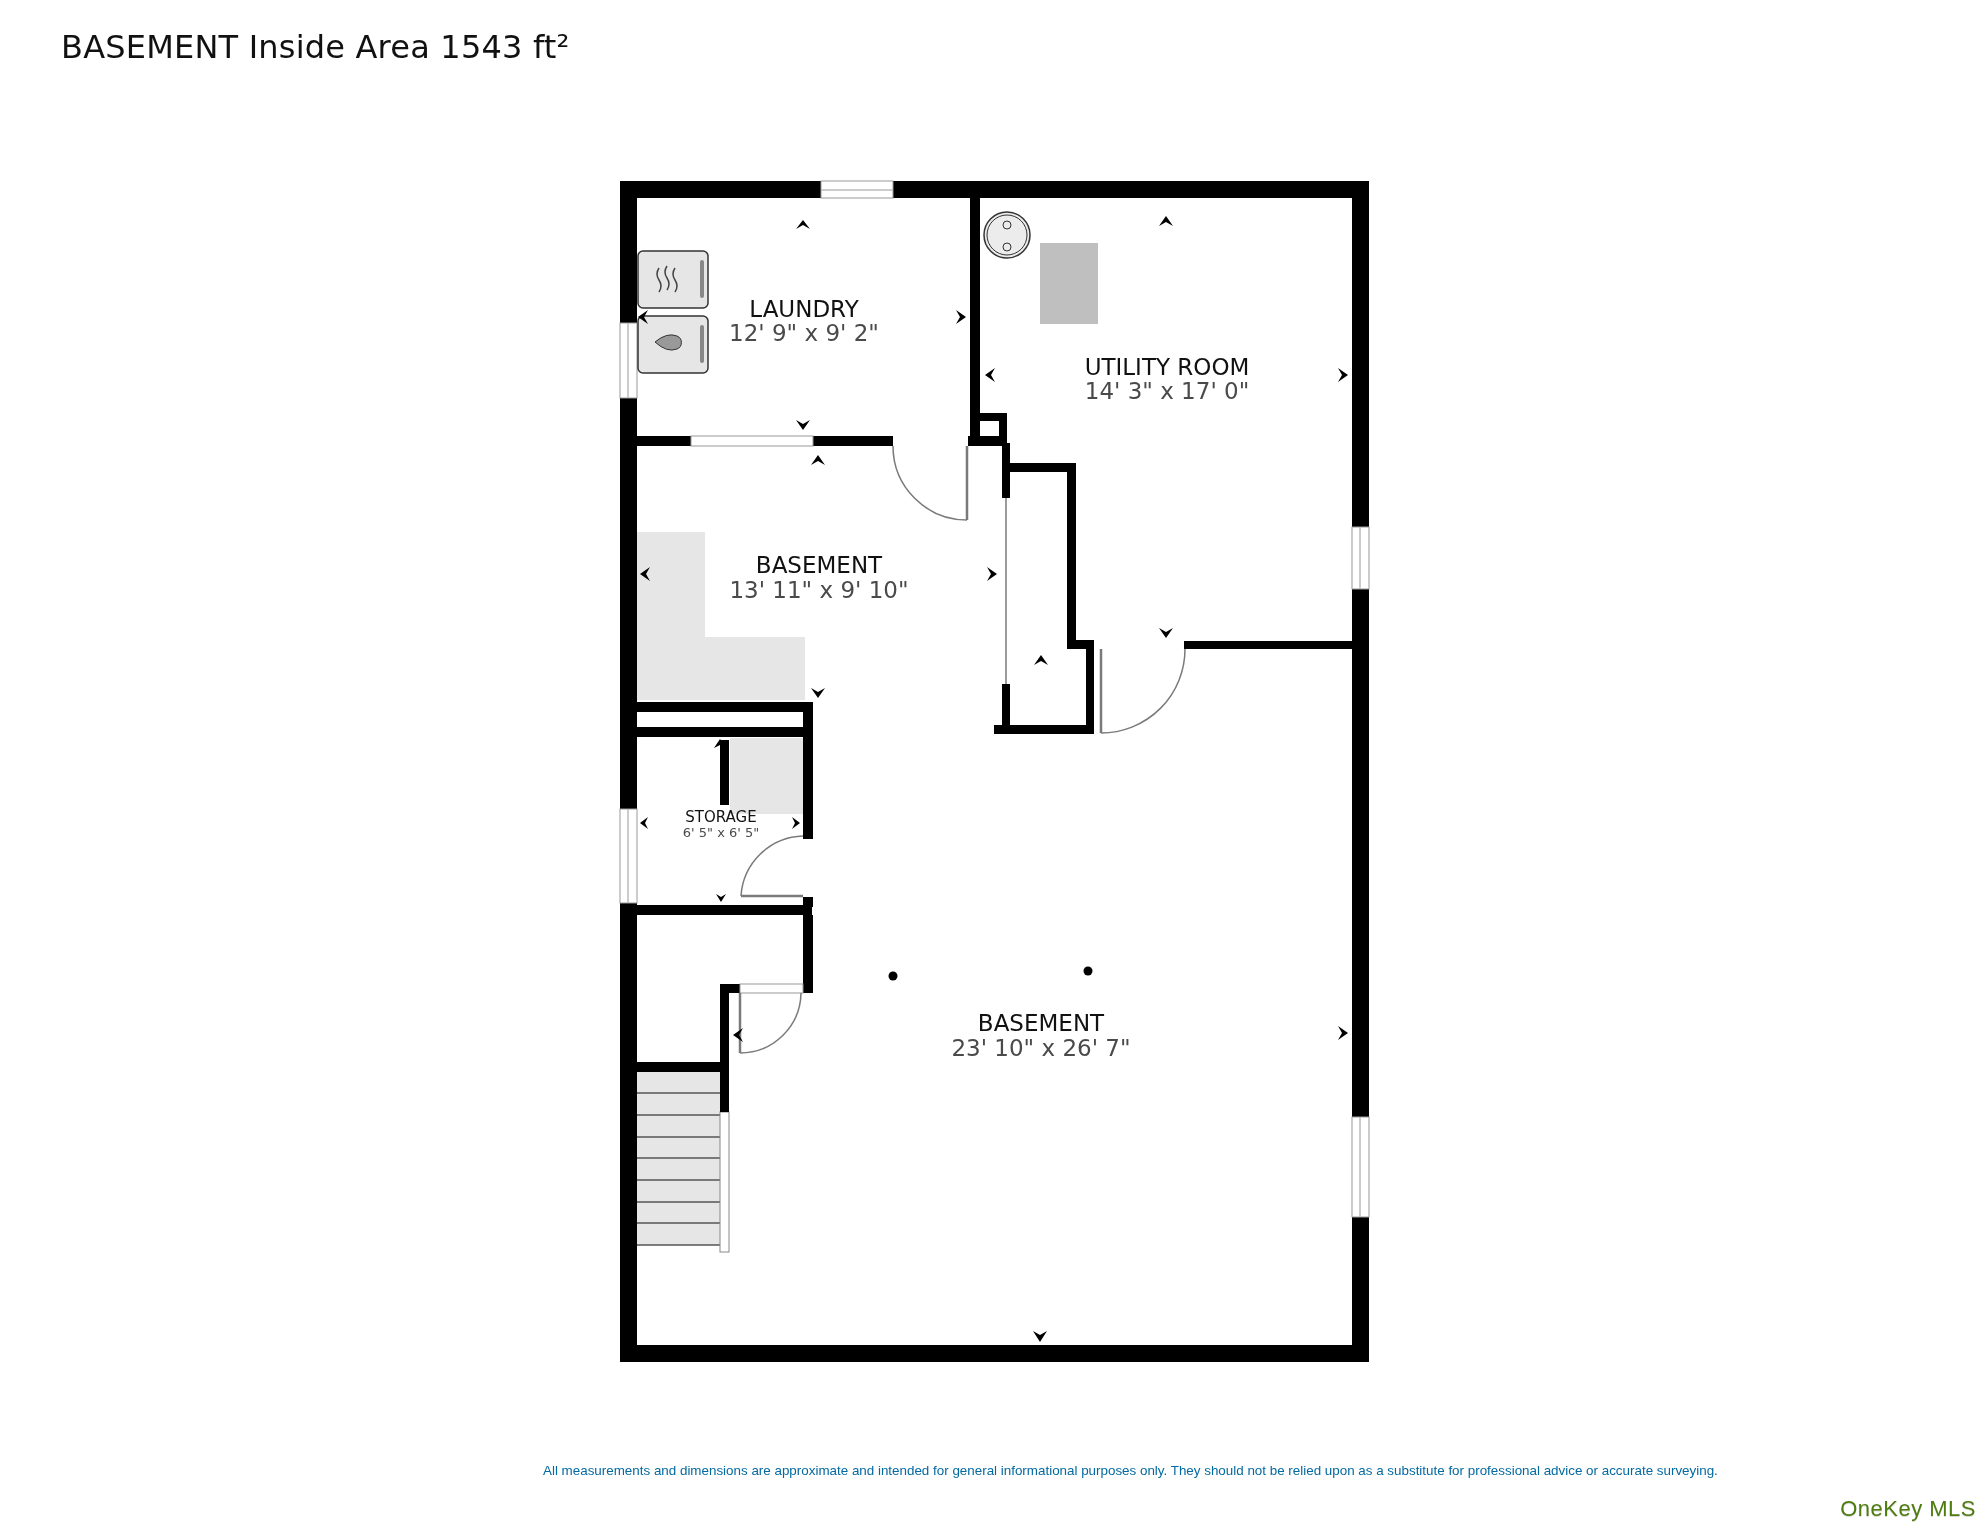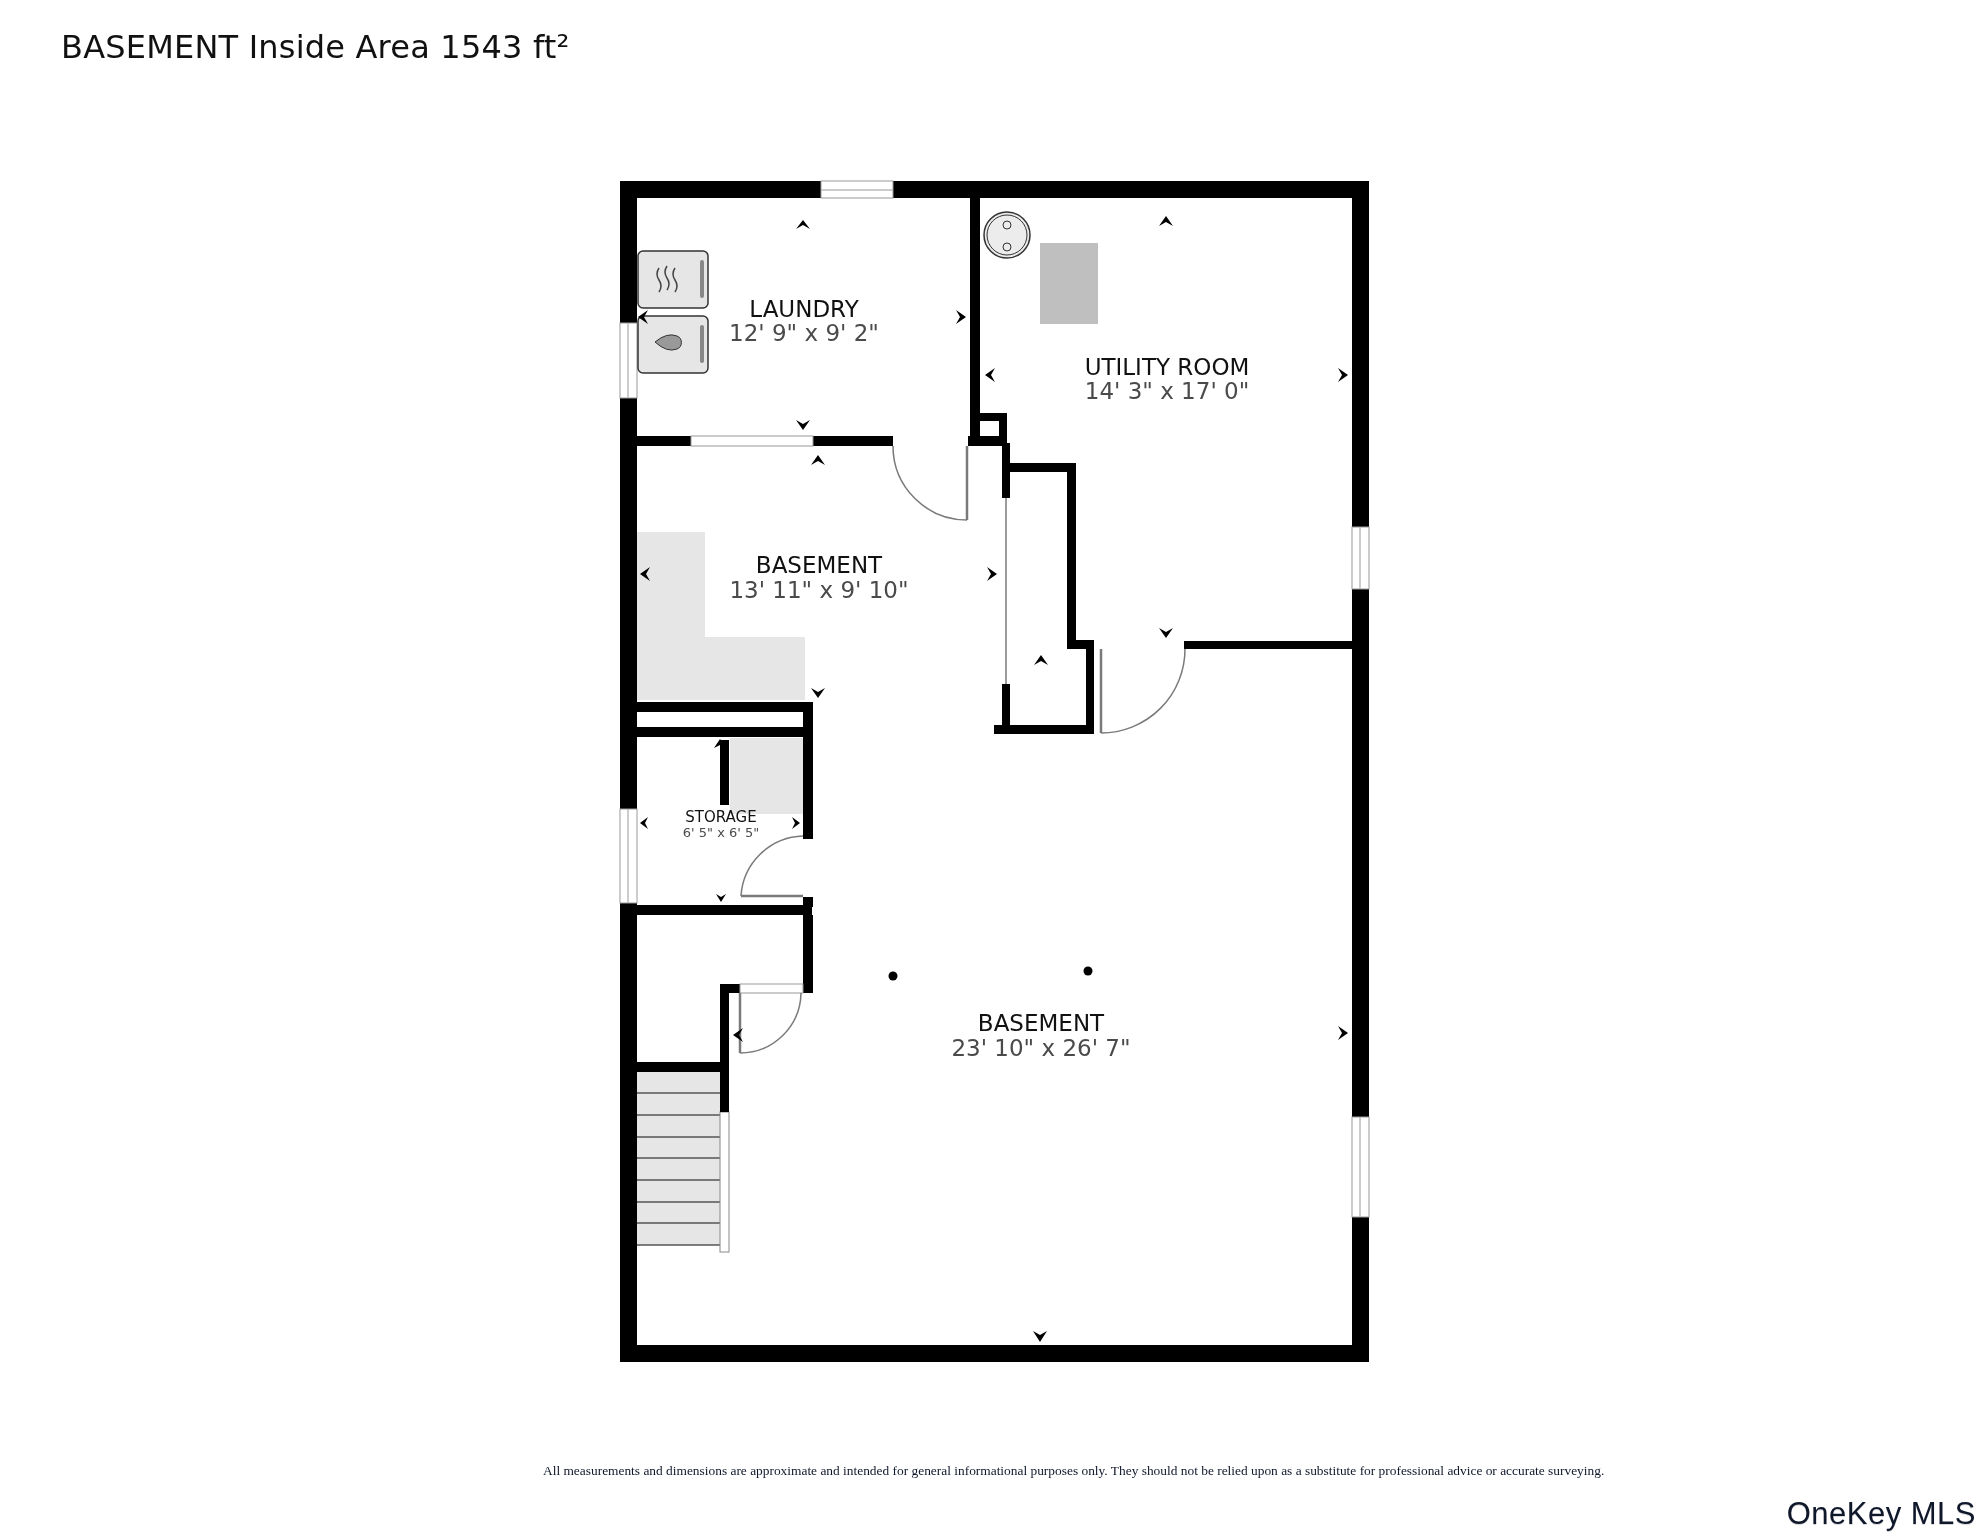--- a/index.html
+++ b/index.html
@@ -1,22 +1,22 @@
 <!DOCTYPE html>
 <html><head>
 <meta charset="utf-8">
 <style>
   html, body { margin: 0; padding: 0; background: #ffffff; }
   body { width: 1988px; height: 1536px; position: relative; overflow: hidden; font-family: "DejaVu Sans", sans-serif; }
   .title { position: absolute; left: 61px; top: 28px; font-size: 32px; color: #111; font-family: "DejaVu Sans", sans-serif; letter-spacing: 0.2px; }
   .plan { position: absolute; left: 0; top: 0; }
   .room-name { font-family: "DejaVu Sans", sans-serif; fill: #111; text-anchor: middle; }
   .room-dim { font-family: "DejaVu Sans", sans-serif; fill: #4a4a4a; text-anchor: middle; }
-  .disclaimer { position: absolute; left: 543px; top: 1463px; font-size: 13.4px; color: #0f172a; font-family: Liberation Serif, serif; white-space: nowrap; }
-  .watermark { position: absolute; right: 12px; top: 1496px; font-size: 31px; color: #0f172a; font-family: "Liberation Sans", sans-serif; letter-spacing: 0.5px;
+  .disclaimer { position: absolute; left: 543px; top: 1463px; font-size: 13.4px; color: #0369a1; font-family: Liberation Sans, sans-serif; white-space: nowrap; }
+  .watermark { position: absolute; right: 12px; top: 1496px; font-size: 22px; color: #4d7c0f; font-family: "Liberation Sans", sans-serif; letter-spacing: 0.5px;
                text-shadow: 0 1px 0 #d8d8d8; }
 </style>
 </head>
 <body>
 
 <div class="title">BASEMENT Inside Area 1543 ft²</div>
 
 <svg class="plan" width="1988" height="1536" viewBox="0 0 1988 1536" xmlns="http://www.w3.org/2000/svg">
 
   <g>

